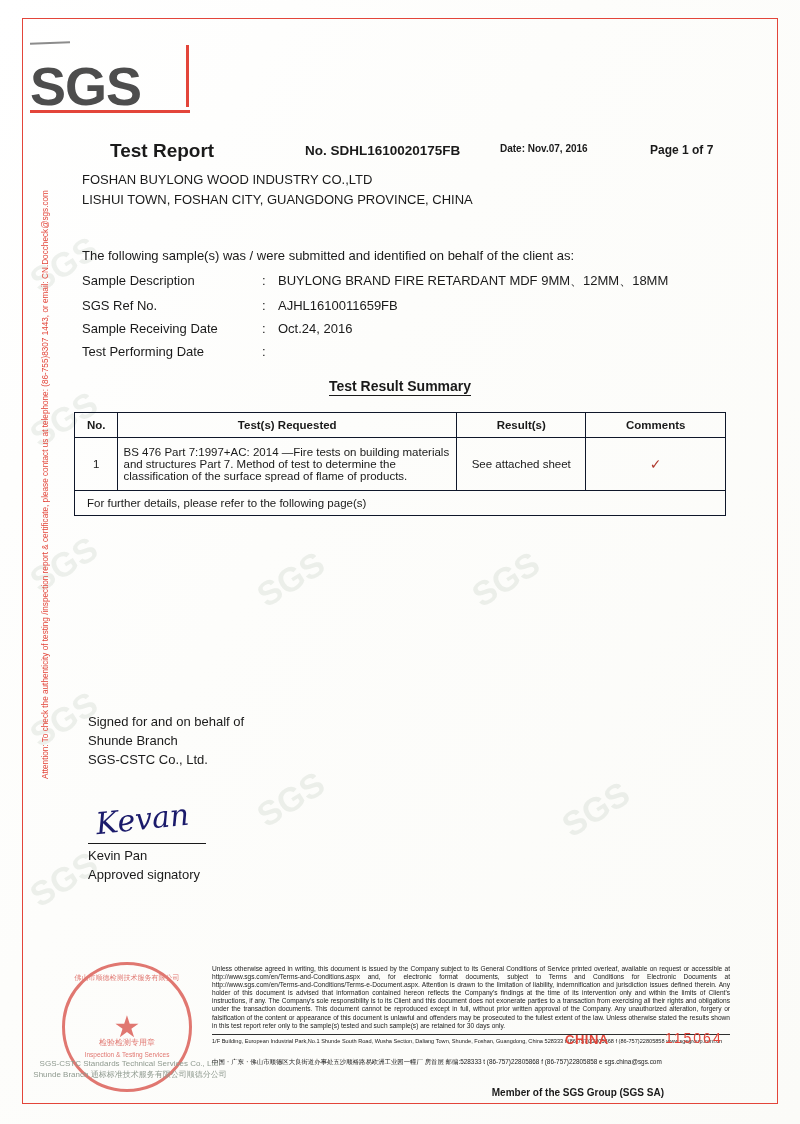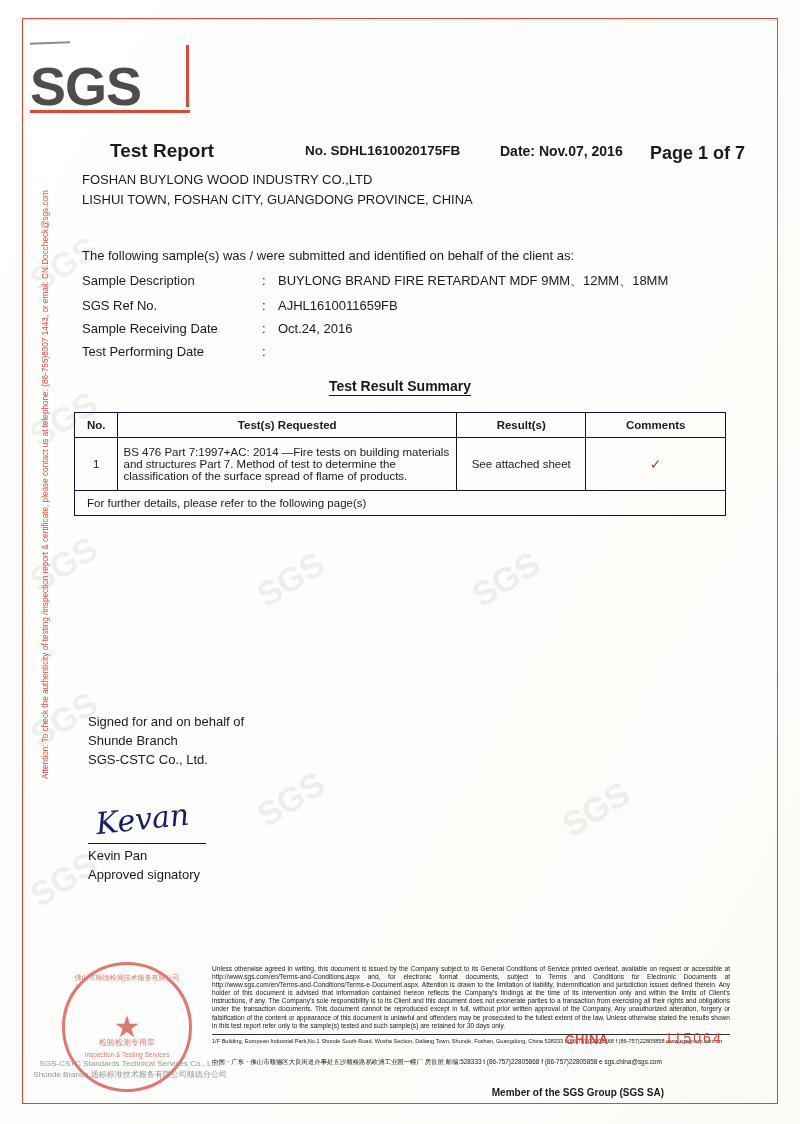--- a/index.html
+++ b/index.html
@@ -83,29 +83,29 @@
     left: 305px;
     top: 143px;
     font-size: 13.5px;
     font-weight: bold;
     color: #1a1a1a;
   }
   .report-date {
     position: absolute;
     left: 500px;
     top: 143px;
-    font-size: 14px;
+    font-size: 10px;
     font-weight: bold;
     color: #1a1a1a;
   }
   .report-page {
     position: absolute;
     left: 650px;
     top: 143px;
-    font-size: 18px;
+    font-size: 12px;
     font-weight: bold;
     color: #1a1a1a;
   }
   .client-name {
     position: absolute;
     left: 82px;
     top: 172px;
     font-size: 13px;
     color: #1a1a1a;
   }

